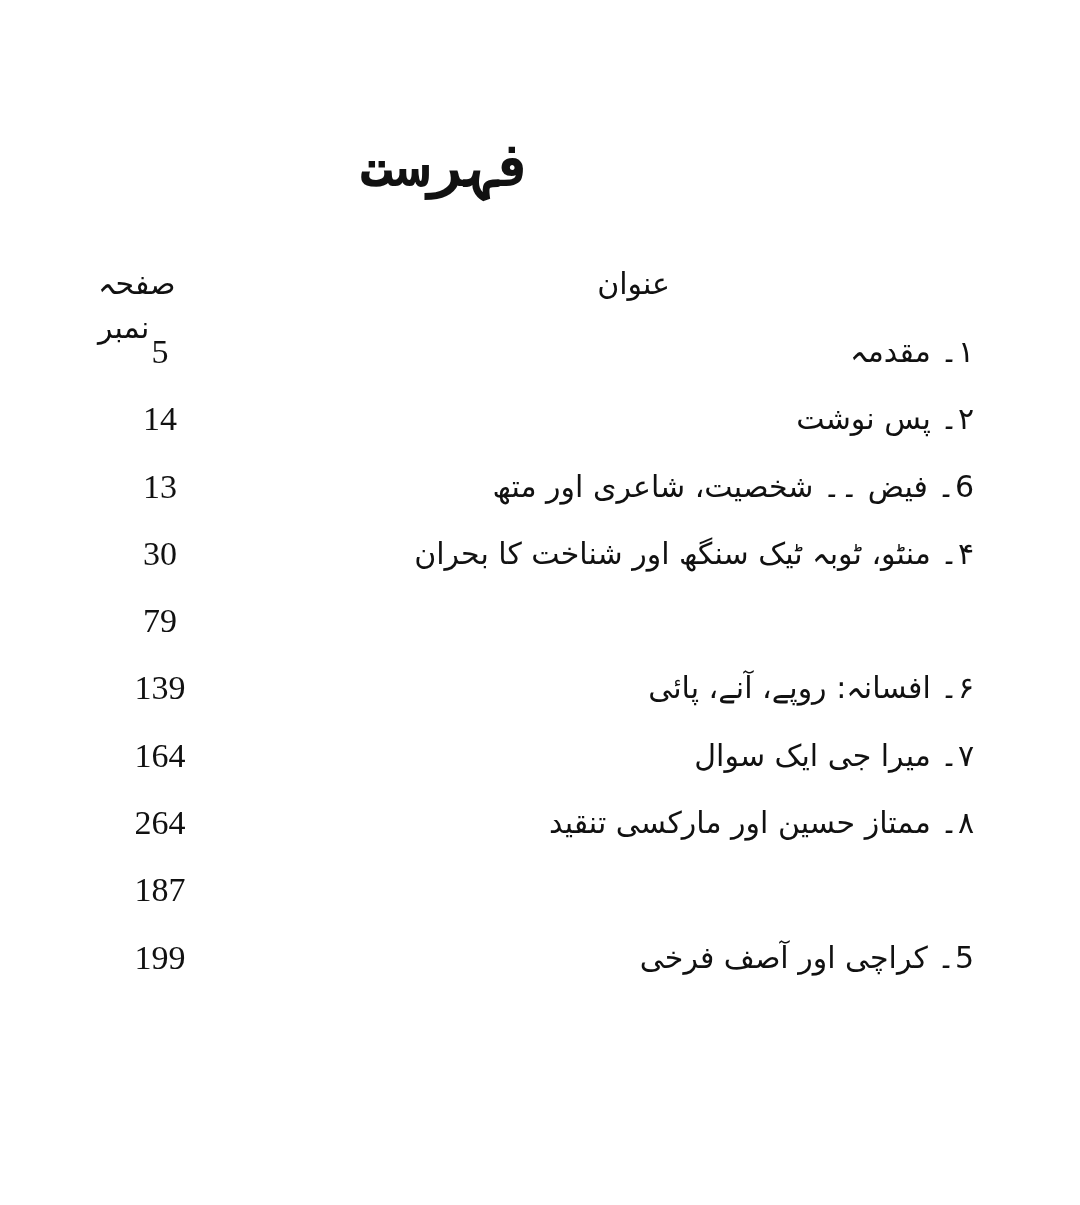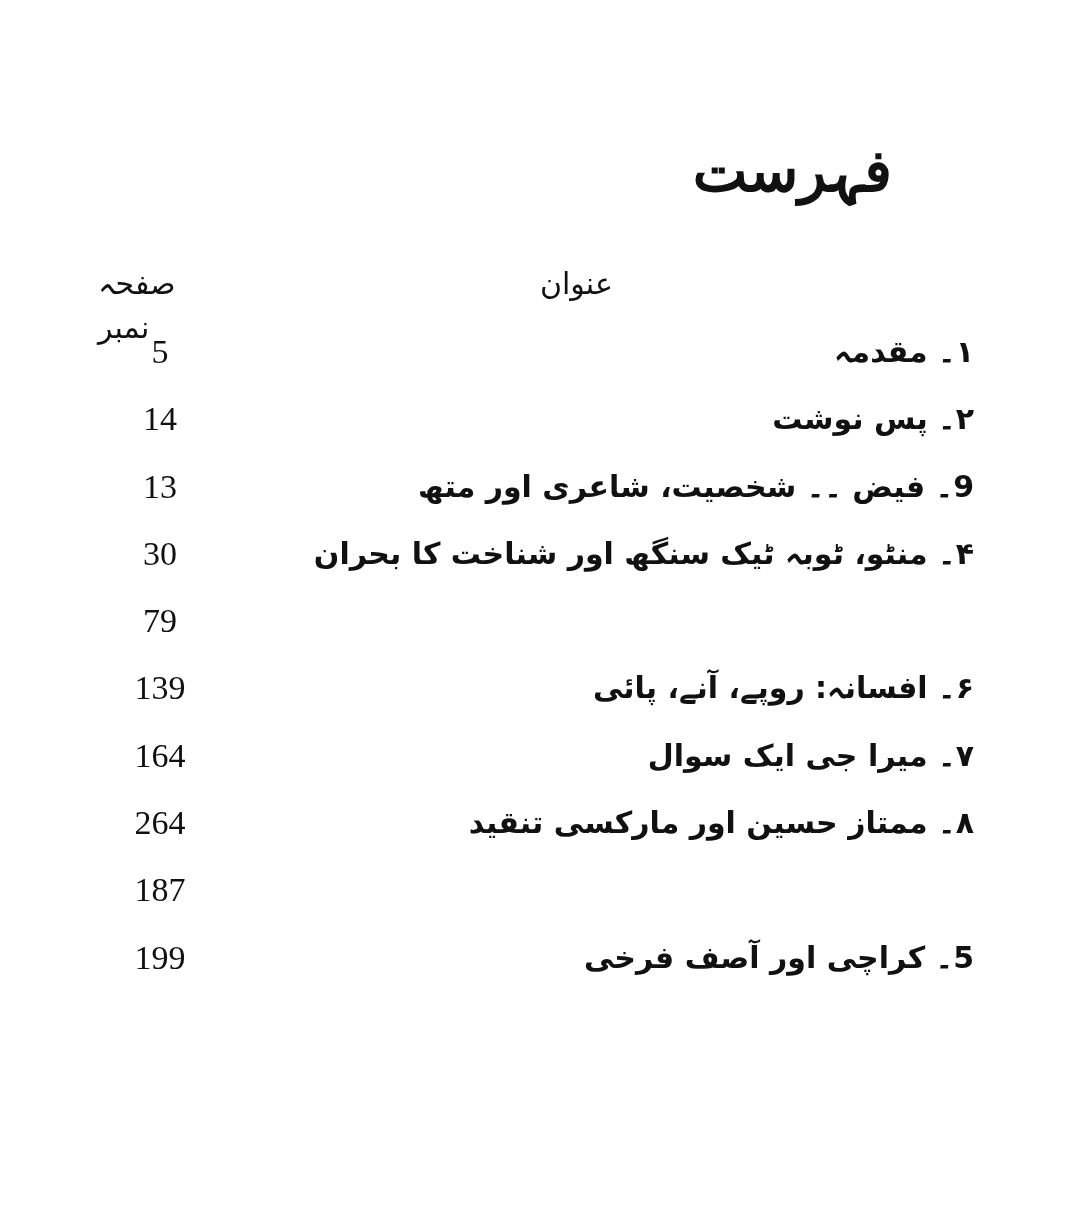--- a/index.html
+++ b/index.html
@@ -13,37 +13,38 @@
       position: relative;
       overflow: hidden;
       color: #111111;
       font-family: "DejaVu Sans", sans-serif;
     }
     .page-title {
       position: absolute;
       left: 0;
       width: 892px;
       top: 92px;
-      font-family: Liberation Sans, sans-serif;
+      text-align: center;
+      font-family: Liberation Mono, monospace;
       font-size: 58px;
       font-weight: bold;
       direction: rtl;
       line-height: 80px;
     }
     .col-header {
       position: absolute;
       top: 262px;
       font-size: 30px;
       direction: rtl;
       line-height: 44px;
     }
     .col-header.title-col {
       left: 540px;
       width: 130px;
-      text-align: left;
+      text-align: right;
     }
     .col-header.page-col {
       left: 98px;
       width: 120px;
       text-align: left;
     }
     .toc {
       position: absolute;
       left: 0;
       top: 328px;
@@ -52,21 +53,21 @@
     .toc-row {
       position: relative;
       height: 67.3px;
     }
     .entry-title {
       position: absolute;
       right: 106px;
       top: 0;
       direction: rtl;
       font-size: 30px;
-      font-weight: bold;
+      font-weight: normal;
       line-height: 48px;
       white-space: nowrap;
     }
     .entry-page {
       position: absolute;
       left: 110px;
       width: 100px;
       top: 2px;
       text-align: center;
       font-family: "Liberation Serif", serif;
@@ -85,21 +86,21 @@
 <div class="toc">
   <div class="toc-row">
     <span class="entry-title">۱۔ مقدمہ</span>
     <span class="entry-page">5</span>
   </div>
   <div class="toc-row">
     <span class="entry-title">۲۔ پس نوشت</span>
     <span class="entry-page">14</span>
   </div>
   <div class="toc-row">
-    <span class="entry-title">9۔ فیض ۔۔ شخصیت، شاعری اور متھ</span>
+    <span class="entry-title">6۔ فیض ۔۔ شخصیت، شاعری اور متھ</span>
     <span class="entry-page">13</span>
   </div>
   <div class="toc-row">
     <span class="entry-title">۴۔ منٹو، ٹوبہ ٹیک سنگھ اور شناخت کا بحران</span>
     <span class="entry-page">30</span>
   </div>
   <div class="toc-row">
     <span class="entry-page">79</span>
   </div>
   <div class="toc-row">

